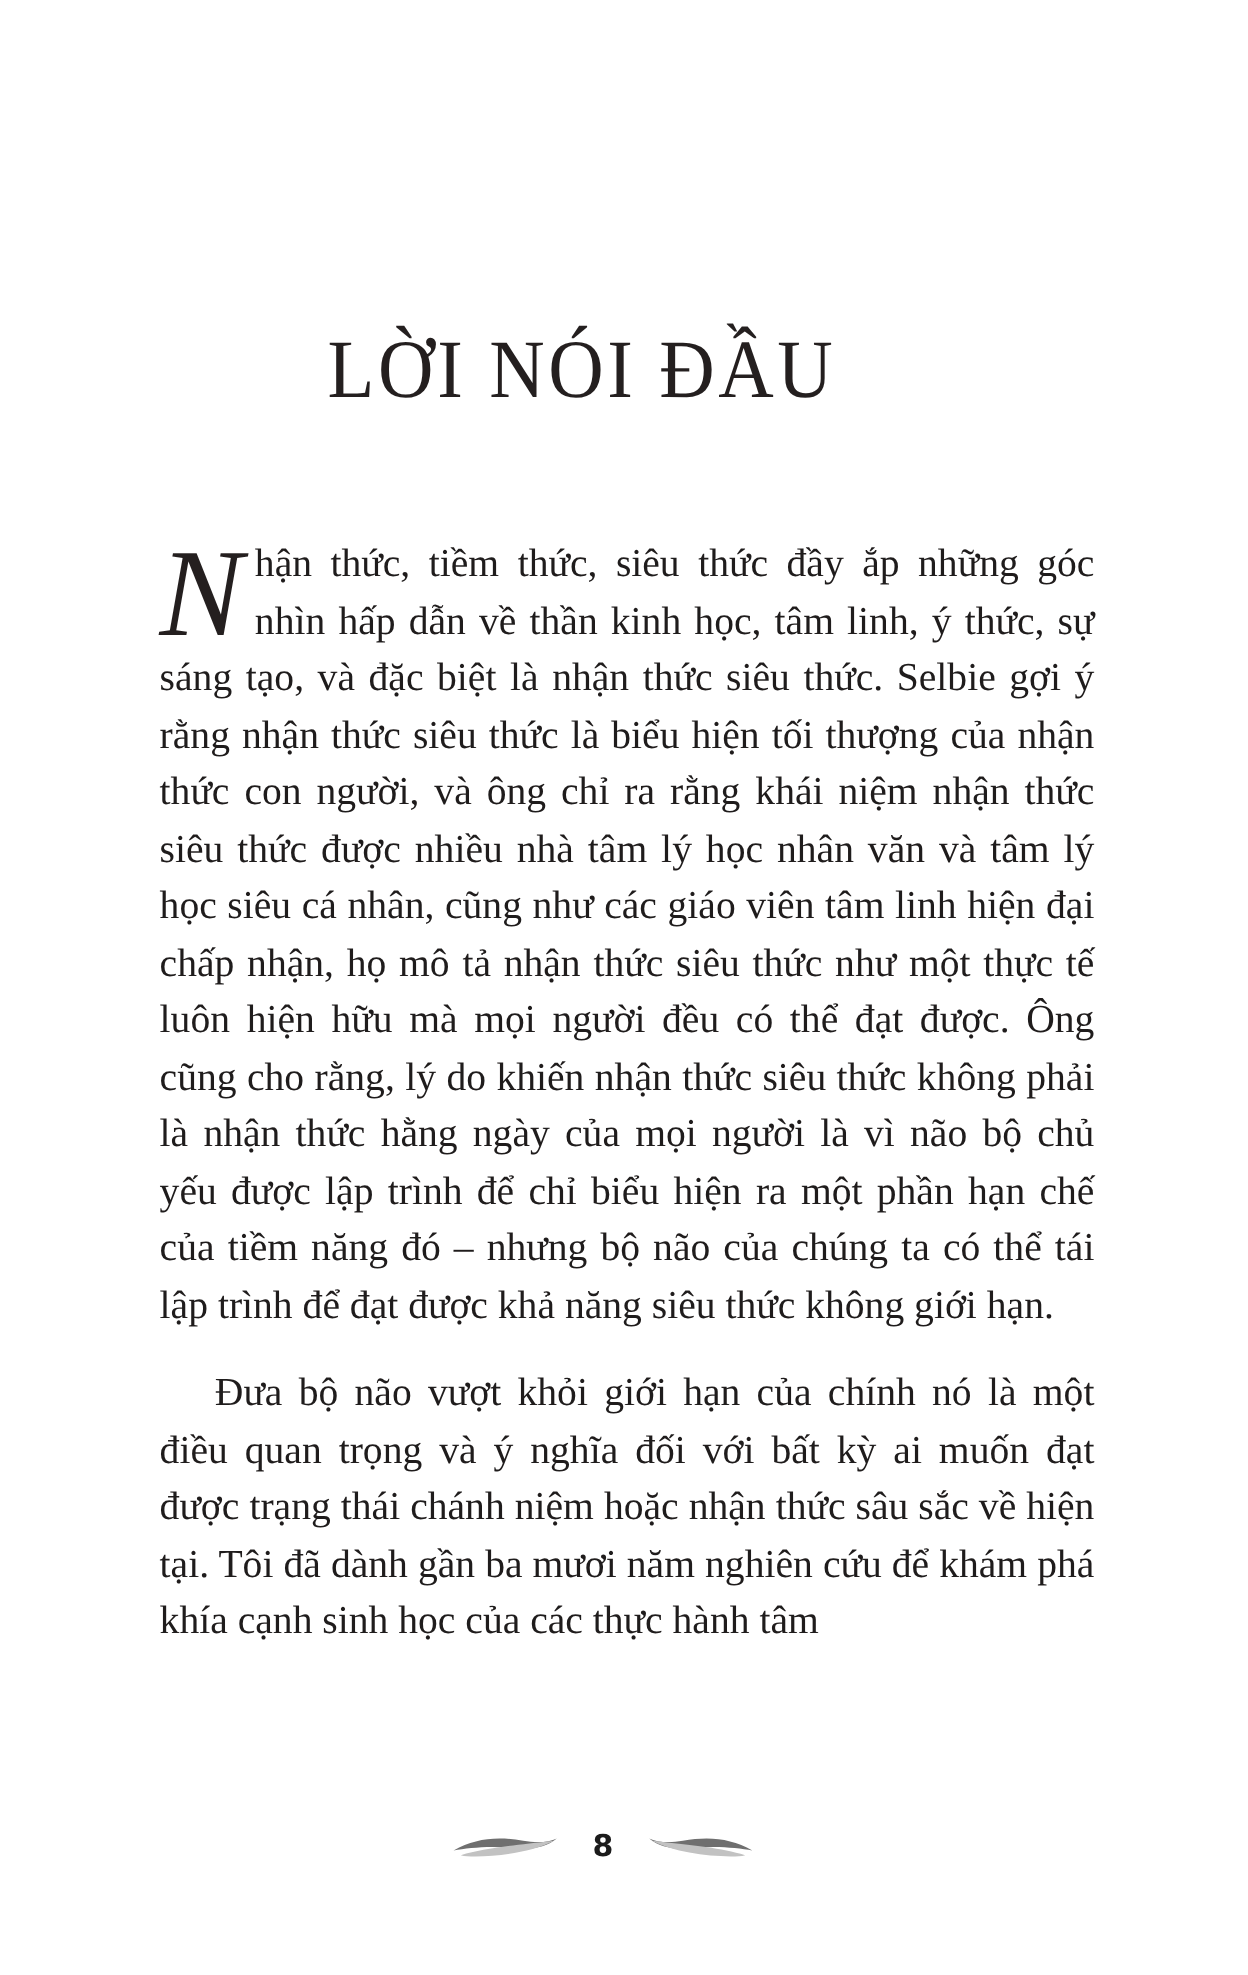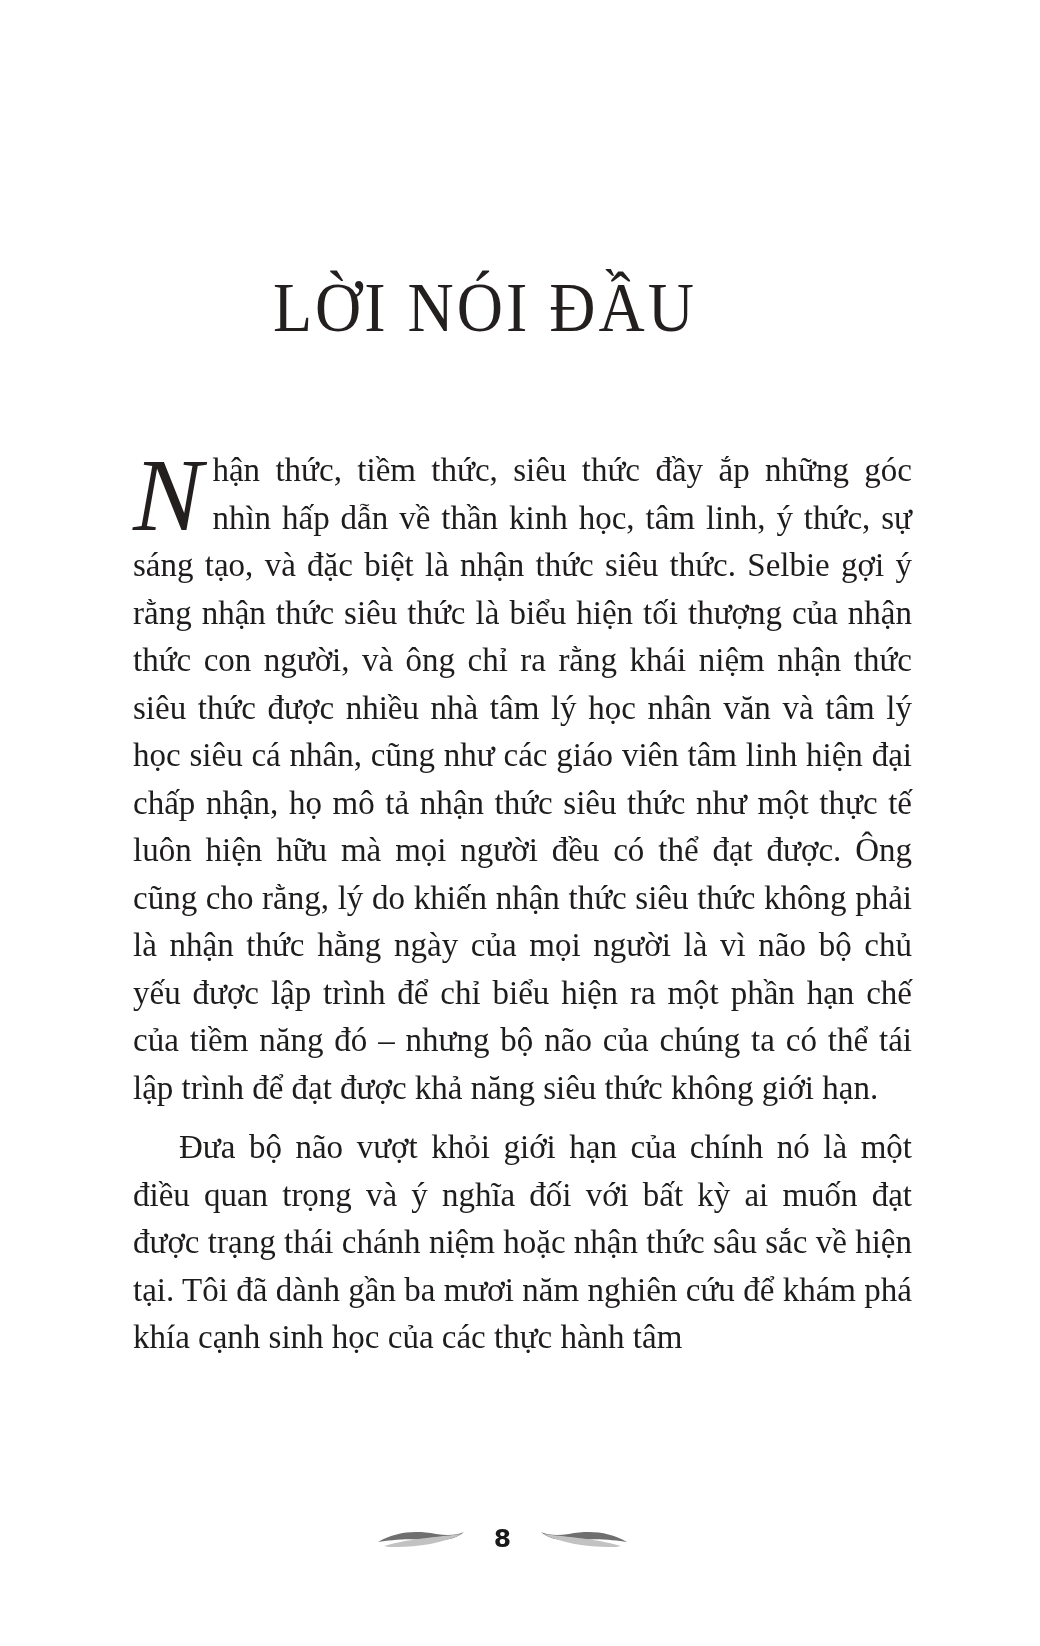--- a/index.html
+++ b/index.html
@@ -39,21 +39,21 @@
     width: 779px;
     font-size: 33px;
     line-height: 47.5px;
     text-align: justify;
     color: #1f1c1c;
   }
   .para {
     margin: 0;
   }
   .para + .para {
-    margin-top: 12px;
+    margin-top: 26px;
     text-indent: 46px;
   }
   .dropcap {
     float: left;
     font-style: italic;
     font-size: 104px;
     line-height: 84px;
     padding-top: 6px;
     padding-right: 10px;
     color: #241f1f;

